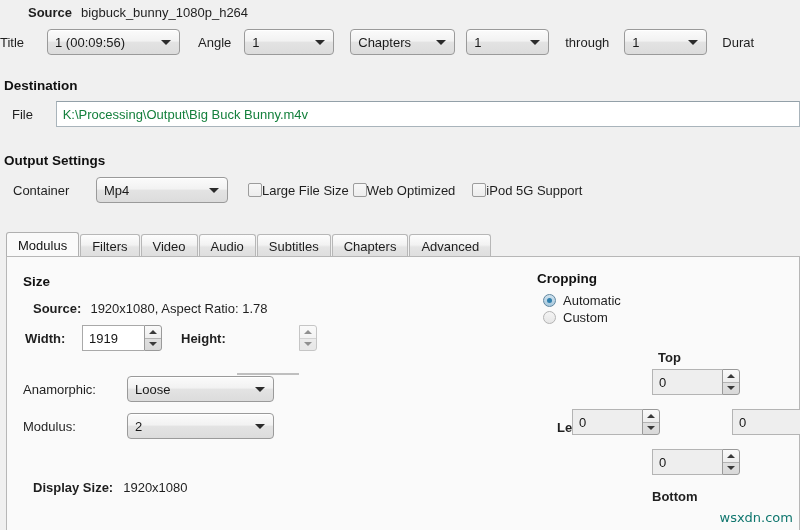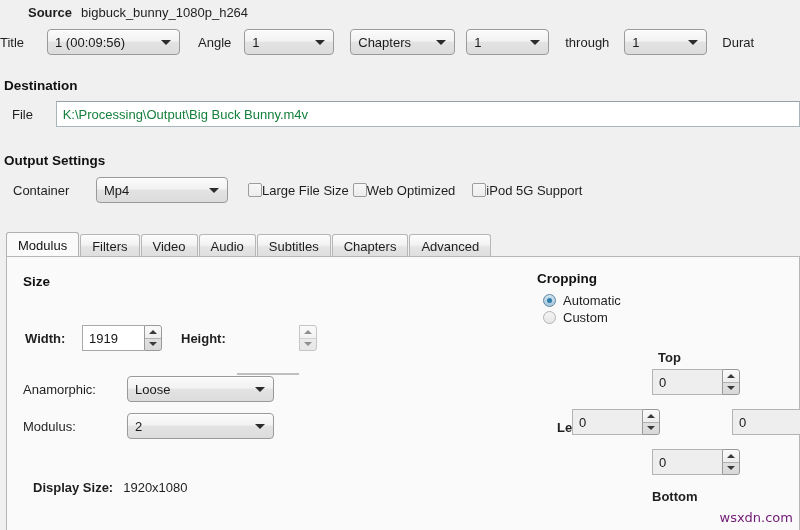--- a/index.html
+++ b/index.html
@@ -239,21 +239,21 @@
   #crop-top-label { position: absolute; left: 651px; top: 93px; }
   #crop-top { position: absolute; left: 645px; top: 112px; }
   #crop-left-label { position: absolute; left: 526px; top: 163px; padding-left: 24px; }
   #crop-left { position: absolute; left: 565px; top: 152px; }
   #crop-right { position: absolute; left: 725px; top: 152px; }
   #crop-bottom { position: absolute; left: 645px; top: 192px; }
   #crop-bottom-label { position: absolute; left: 645px; top: 232px; }
 
   #watermark {
     position: absolute; right: 7px; bottom: 5px;
-    font-size: 13px; color: #701a75;
+    font-size: 13px; color: #0f766e;
     font-family: "DejaVu Sans", sans-serif;
   }
 </style>
 </head>
 <body>
 
 <div id="source-row">
   <span class="lbl b">Source</span>
   <span class="lbl">bigbuck_bunny_1080p_h264</span>
 </div>
@@ -339,20 +339,24 @@
     </div>
   <div class="tab">
       <span>Advanced</span>
     </div>
 </div>
 
 <div id="tabpanel">
 
   <div id="size-head" class="sect-title">Size</div>
 
+  <div id="source-info">
+    <span class="lbl b">Source:</span>
+    <span class="lbl">1920x1080, Aspect Ratio: 1.78</span>
+  </div>
 
   <div id="wh-row">
     <span class="lbl b" style="width:57px">Width:</span>
     <div class="spin" style="width:80px">
       <div class="sfield" style="flex:1">1919</div>
       <div class="sbtns">
         <div class="half up">
             <i></i>
           </div>
         <div class="half dn">

